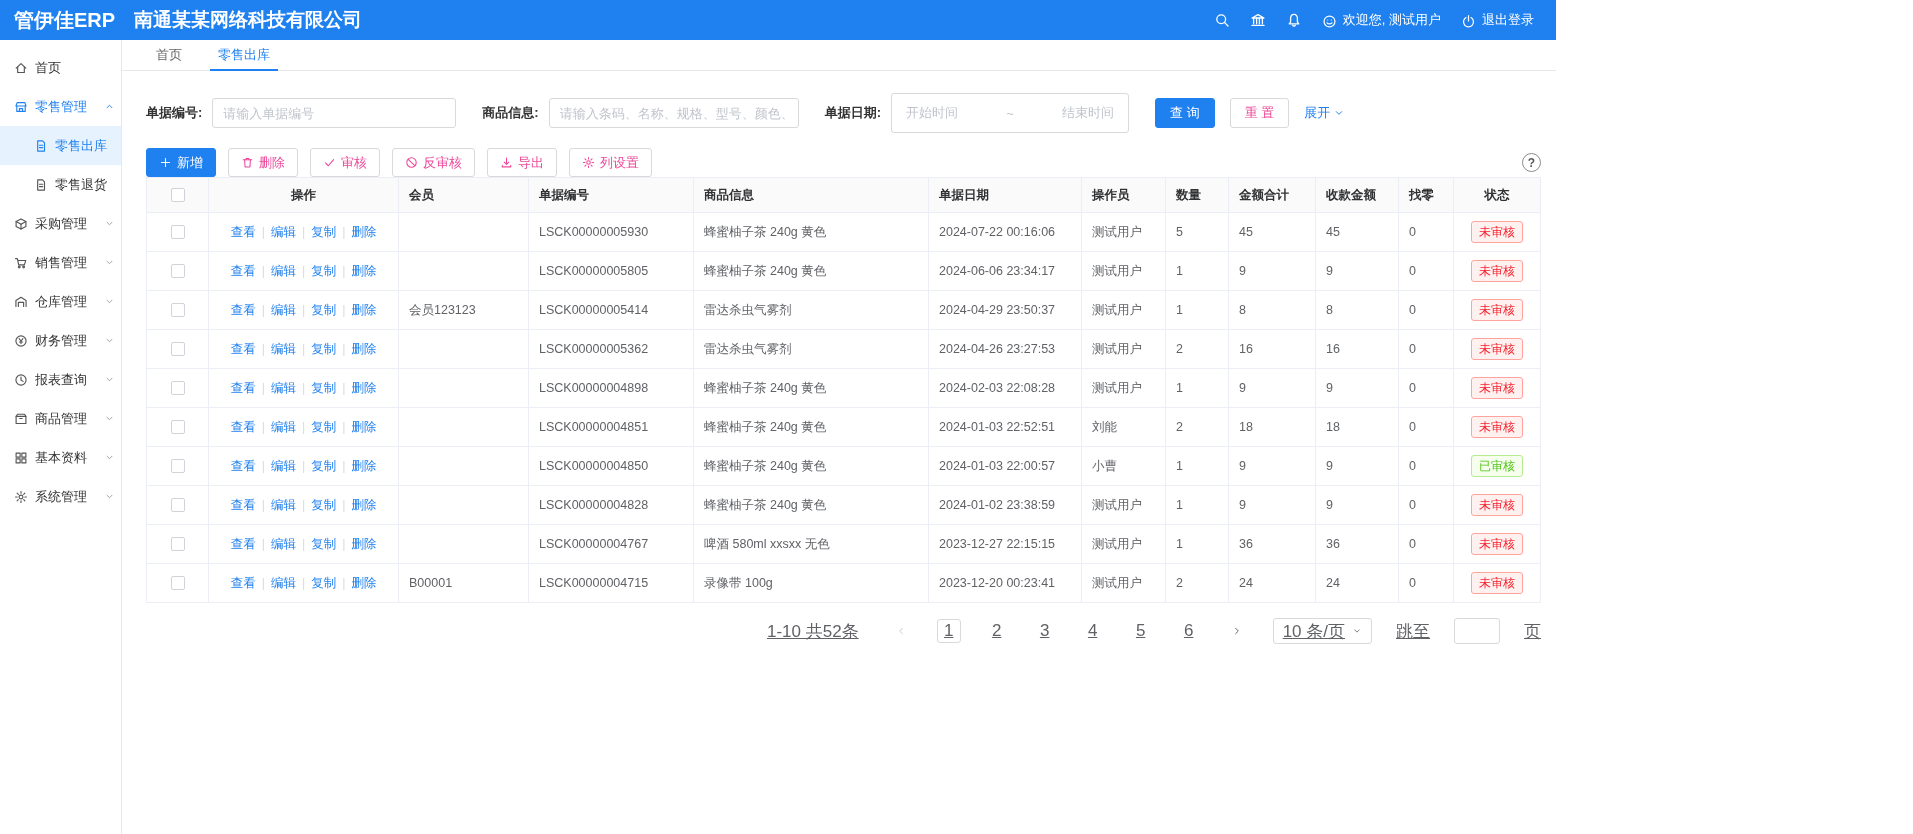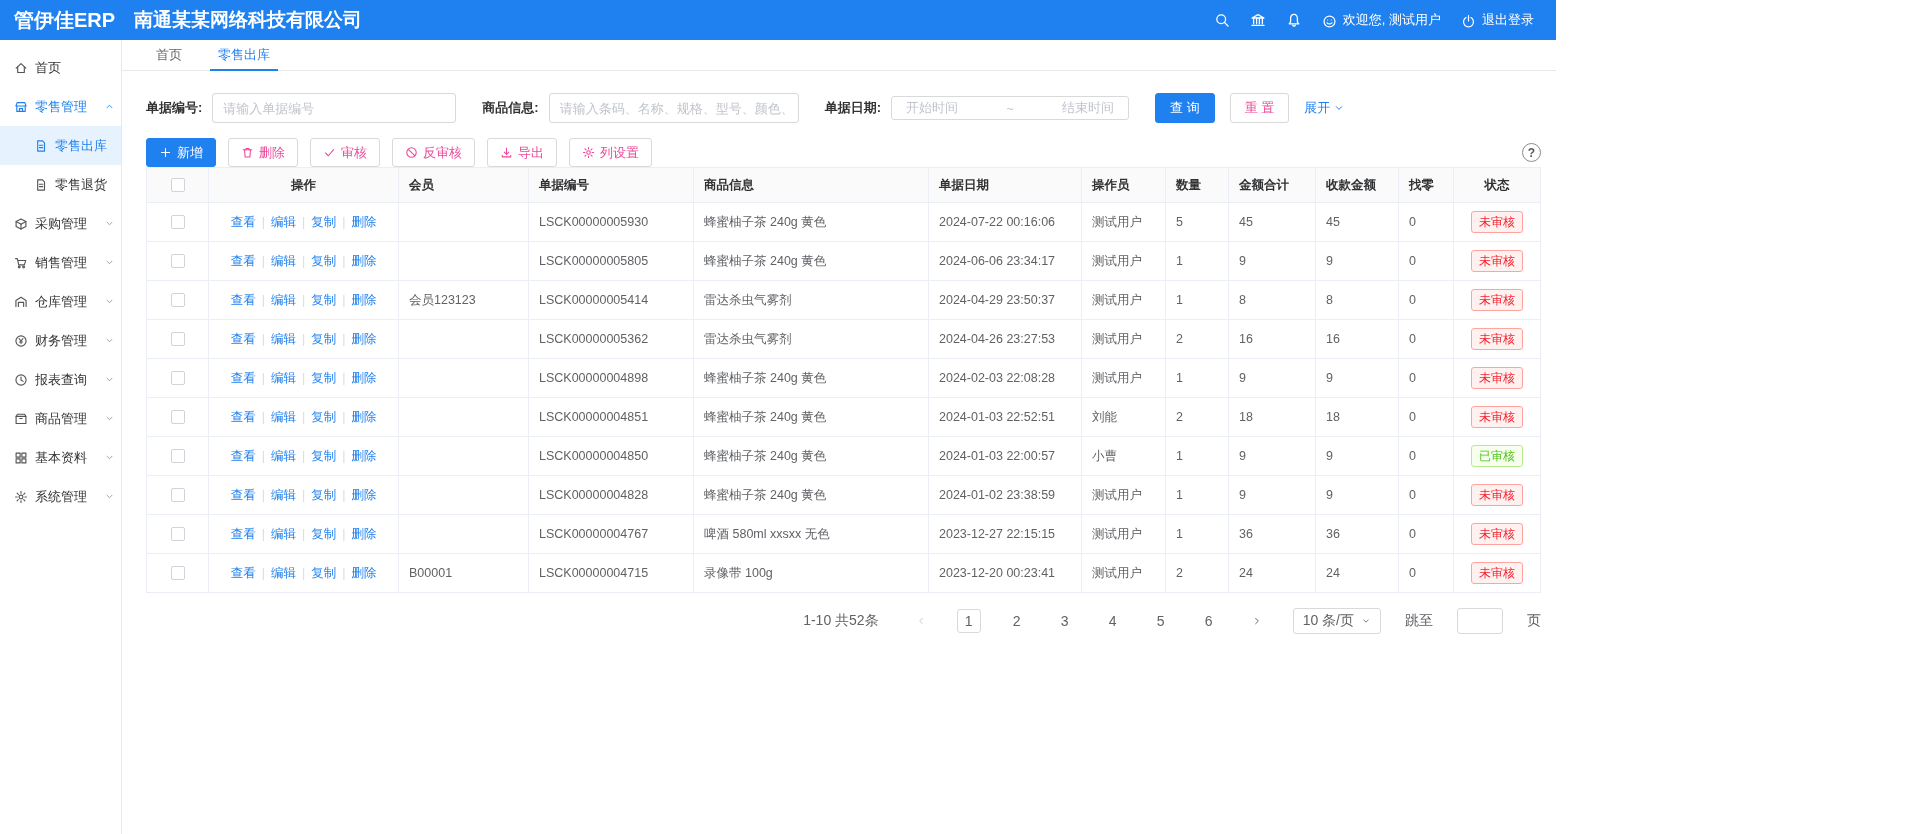--- a/index.html
+++ b/index.html
@@ -48,21 +48,21 @@
   .content{padding:0 15px 0 24px;}
 
   
   .filterbar{display:flex;align-items:center;margin-top:22px;}
   .fgroup{display:flex;align-items:center;margin-right:26px;}
   .fgroup label{margin-right:10px;font-weight:bold;white-space:nowrap;}
   .text-input{height:30px;border:1px solid #d9d9d9;border-radius:3px;padding:0 10px;font:inherit;color:#333;background:#fff;}
   .text-input::placeholder{color:#c0c4cc;}
   .bill-input{width:244px;}
   .product-input{width:250px;}
-  .daterange{width:238px;height:24px;border:1px solid #d9d9d9;border-radius:3px;display:flex;align-items:center;justify-content:space-between;padding:0 14px;color:#c0c4cc;cursor:pointer;}
+  .daterange{width:238px;height:40px;border:1px solid #d9d9d9;border-radius:3px;display:flex;align-items:center;justify-content:space-between;padding:0 14px;color:#c0c4cc;cursor:pointer;}
   .btn{height:30px;padding:0 14px;border:1px solid #d9d9d9;border-radius:3px;background:#fff;color:#ec4899;font:inherit;cursor:pointer;display:inline-flex;align-items:center;gap:5px;white-space:nowrap;}
   .btn.primary{background:var(--primary);border-color:var(--primary);color:#fff;}
   .filterbar .btn{margin-right:15px;}
   .expand-link{color:var(--primary);display:inline-flex;align-items:center;gap:3px;cursor:pointer;white-space:nowrap;}
 
   
   .toolbar{display:flex;align-items:center;gap:12px;margin:15px 0 0;}
   .toolbar .btn{height:29px;padding:0 12px;}
   .toolbar .btn .bi{display:flex;color:inherit;}
   .help-circle{margin-left:auto;width:19px;height:19px;border:1.4px solid #8c8c8c;border-radius:50%;color:#595959;display:flex;align-items:center;justify-content:center;font-size:12px;font-weight:bold;cursor:pointer;}
@@ -73,21 +73,21 @@
   thead th{background:#fafafa;color:#303133;font-weight:bold;height:35px;}
   .cell-center{text-align:center;}
   .checkbox{width:14px;height:14px;border:1px solid #d0d3d9;border-radius:2px;display:inline-block;background:#fff;vertical-align:middle;cursor:pointer;}
   a.link{color:var(--primary);text-decoration:none;cursor:pointer;}
   .sep{color:#dcdcdc;margin:0 6px;}
   .badge{display:inline-block;padding:2px 7px;border-radius:3px;font-size:12px;line-height:1.35;}
   .badge.pending{color:var(--danger);background:var(--danger-bg);border:1px solid var(--danger-border);}
   .badge.approved{color:var(--success);background:var(--success-bg);border:1px solid var(--success-border);}
 
   
-  .pagination{display:flex;align-items:center;justify-content:flex-end;gap:24px;margin:15px 0;color:#606266;font-size:14px;}
+  .pagination{display:flex;align-items:center;justify-content:flex-end;gap:24px;margin:15px 0;color:#606266;font-size:17px;text-decoration:underline;}
   .pg-total{margin-right:6px;}
   .pg-arrow{min-width:24px;height:24px;display:flex;align-items:center;justify-content:center;cursor:pointer;color:#666;}
   .pg-arrow.disabled{color:#c8c8c8;cursor:default;}
   .pg-page{min-width:24px;height:24px;display:flex;align-items:center;justify-content:center;cursor:pointer;border:1px solid transparent;border-radius:3px;}
   .pg-page.active{border-color:#d9d9d9;background:#fff;}
   .pg-size{height:26px;border:1px solid #d9d9d9;border-radius:3px;padding:0 9px;display:flex;align-items:center;gap:7px;cursor:pointer;color:#606266;}
   .pg-jump-input{width:46px;height:26px;border:1px solid #d9d9d9;border-radius:3px;font:inherit;padding:0 6px;}
   svg{display:block;}
 </style>
 </head>

